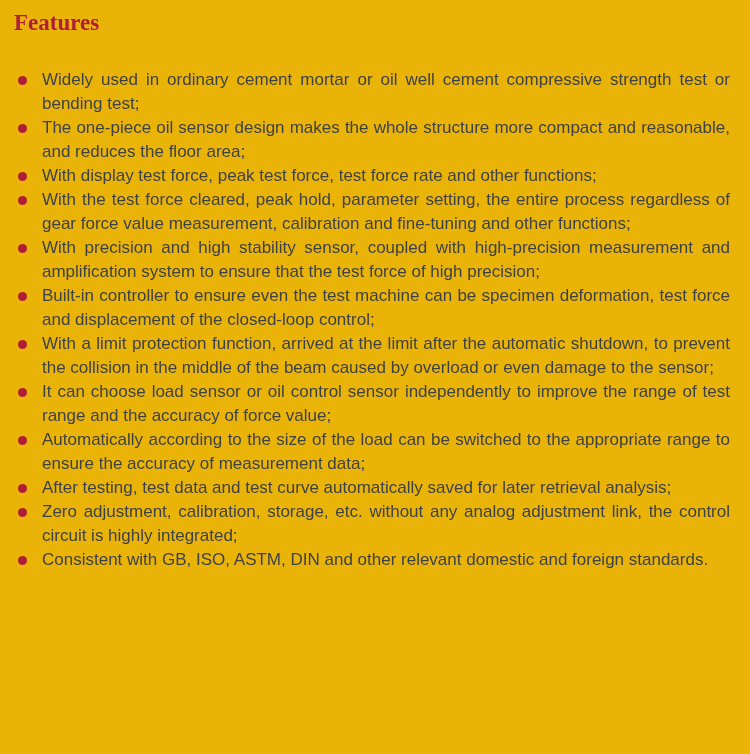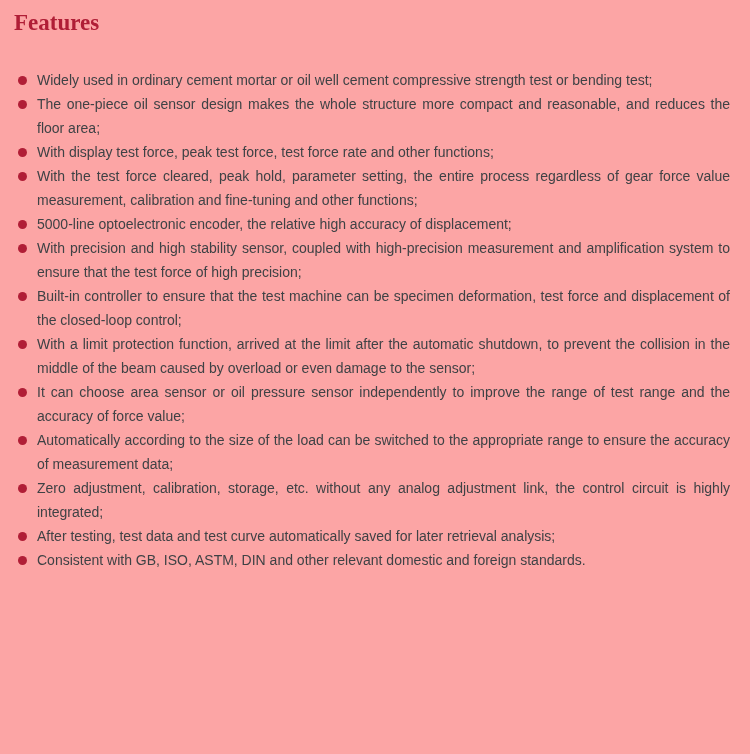--- a/index.html
+++ b/index.html
@@ -4,21 +4,21 @@
 <style>
   html, body {
     margin: 0;
     padding: 0;
     background: #ffffff;
   }
   .page {
     position: relative;
     width: 750px;
     height: 754px;
-    background: #fca5a5;
+    background: #eab308;
     font-family: "Liberation Sans", sans-serif;
     overflow: hidden;
   }
   .title {
     margin: 10px 0 0 14px;
     font-family: "Liberation Serif", serif;
     font-weight: bold;
     font-size: 23px;
     line-height: 1.1;
     color: var(--accent, #b01e36);
@@ -36,22 +36,22 @@
   .bullet {
     flex: 0 0 9px;
     width: 9px;
     height: 9px;
     border-radius: 50%;
     background: var(--accent, #b01e36);
     margin-top: 8px;
   }
   .txt {
     flex: 1;
-    margin-left: 10px;
-    font-size: 14px;
+    margin-left: 15px;
+    font-size: 17px;
     line-height: 24px;
     color: var(--text, #3f4245);
     text-align: justify;
     text-justify: inter-word;
   }
 </style>
 </head>
 <body>
 
 <div class="page">
@@ -68,48 +68,44 @@
       <li class="feature-item">
         <span class="bullet"></span>
         <span class="txt">With display test force, peak test force, test force rate and other functions;</span>
       </li>
       <li class="feature-item">
         <span class="bullet"></span>
         <span class="txt">With the test force cleared, peak hold, parameter setting, the entire process regardless of gear force value measurement, calibration and fine-tuning and other functions;</span>
       </li>
       <li class="feature-item">
         <span class="bullet"></span>
-        <span class="txt">5000-line optoelectronic encoder, the relative high accuracy of displacement;</span>
-      </li>
-      <li class="feature-item">
-        <span class="bullet"></span>
         <span class="txt">With precision and high stability sensor, coupled with high-precision measurement and amplification system to ensure that the test force of high precision;</span>
       </li>
       <li class="feature-item">
         <span class="bullet"></span>
-        <span class="txt">Built-in controller to ensure that the test machine can be specimen deformation, test force and displacement of the closed-loop control;</span>
+        <span class="txt">Built-in controller to ensure even the test machine can be specimen deformation, test force and displacement of the closed-loop control;</span>
       </li>
       <li class="feature-item">
         <span class="bullet"></span>
         <span class="txt">With a limit protection function, arrived at the limit after the automatic shutdown, to prevent the collision in the middle of the beam caused by overload or even damage to the sensor;</span>
       </li>
       <li class="feature-item">
         <span class="bullet"></span>
-        <span class="txt">It can choose area sensor or oil pressure sensor independently to improve the range of test range and the accuracy of force value;</span>
+        <span class="txt">It can choose load sensor or oil control sensor independently to improve the range of test range and the accuracy of force value;</span>
       </li>
       <li class="feature-item">
         <span class="bullet"></span>
         <span class="txt">Automatically according to the size of the load can be switched to the appropriate range to ensure the accuracy of measurement data;</span>
       </li>
       <li class="feature-item">
         <span class="bullet"></span>
-        <span class="txt">Zero adjustment, calibration, storage, etc. without any analog adjustment link, the control circuit is highly integrated;</span>
+        <span class="txt">After testing, test data and test curve automatically saved for later retrieval analysis;</span>
       </li>
       <li class="feature-item">
         <span class="bullet"></span>
-        <span class="txt">After testing, test data and test curve automatically saved for later retrieval analysis;</span>
+        <span class="txt">Zero adjustment, calibration, storage, etc. without any analog adjustment link, the control circuit is highly integrated;</span>
       </li>
       <li class="feature-item">
         <span class="bullet"></span>
         <span class="txt">Consistent with GB, ISO, ASTM, DIN and other relevant domestic and foreign standards.</span>
       </li>
     </ul>
 </div>
 
 </body></html>

